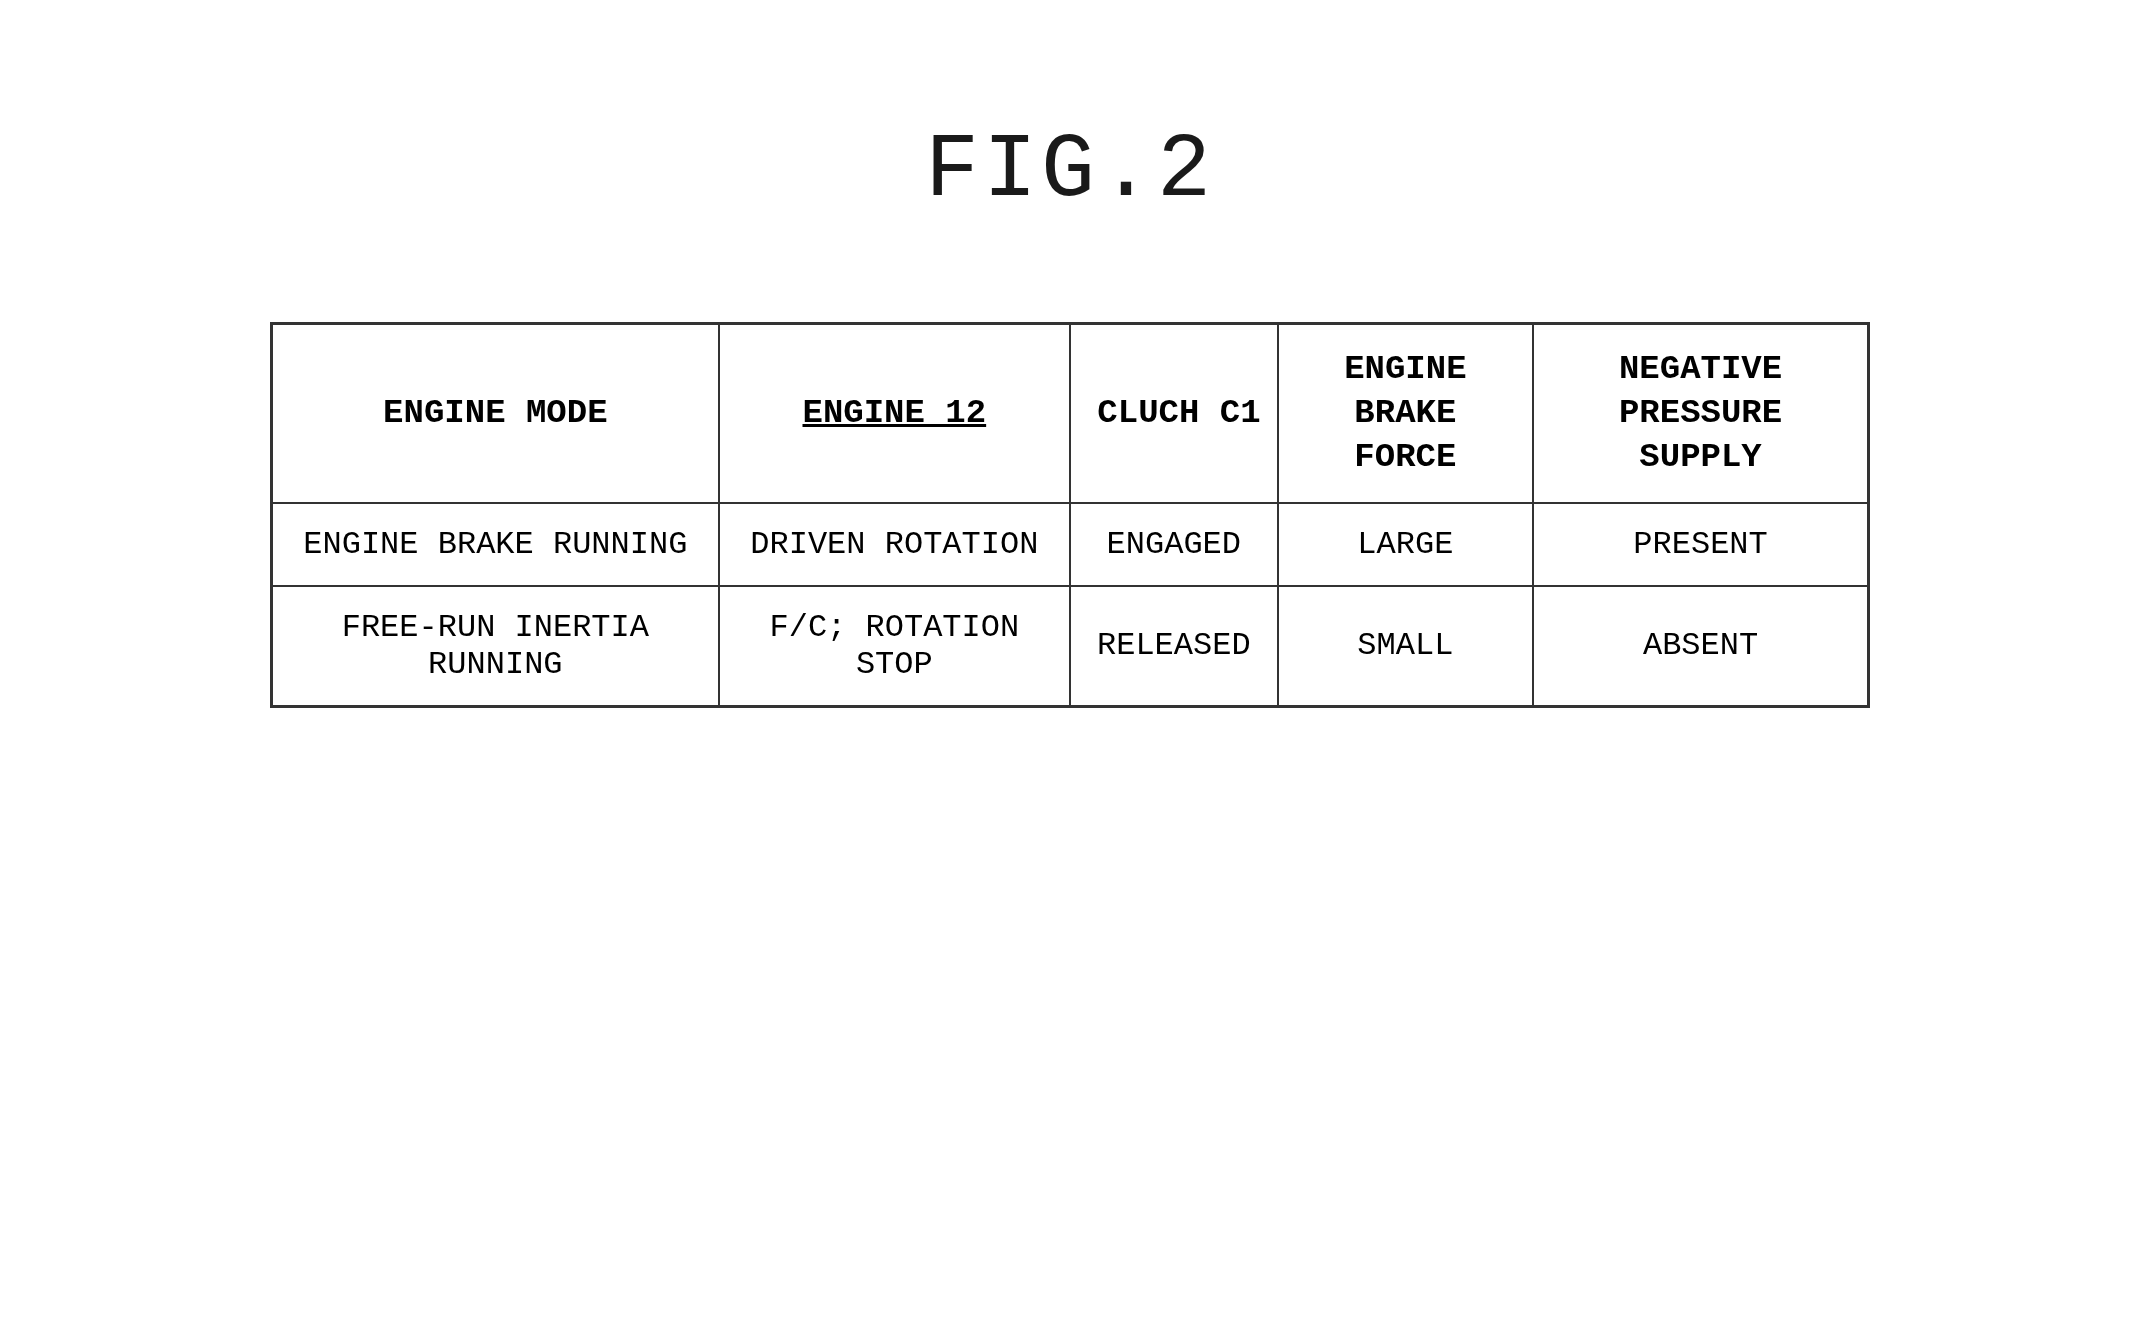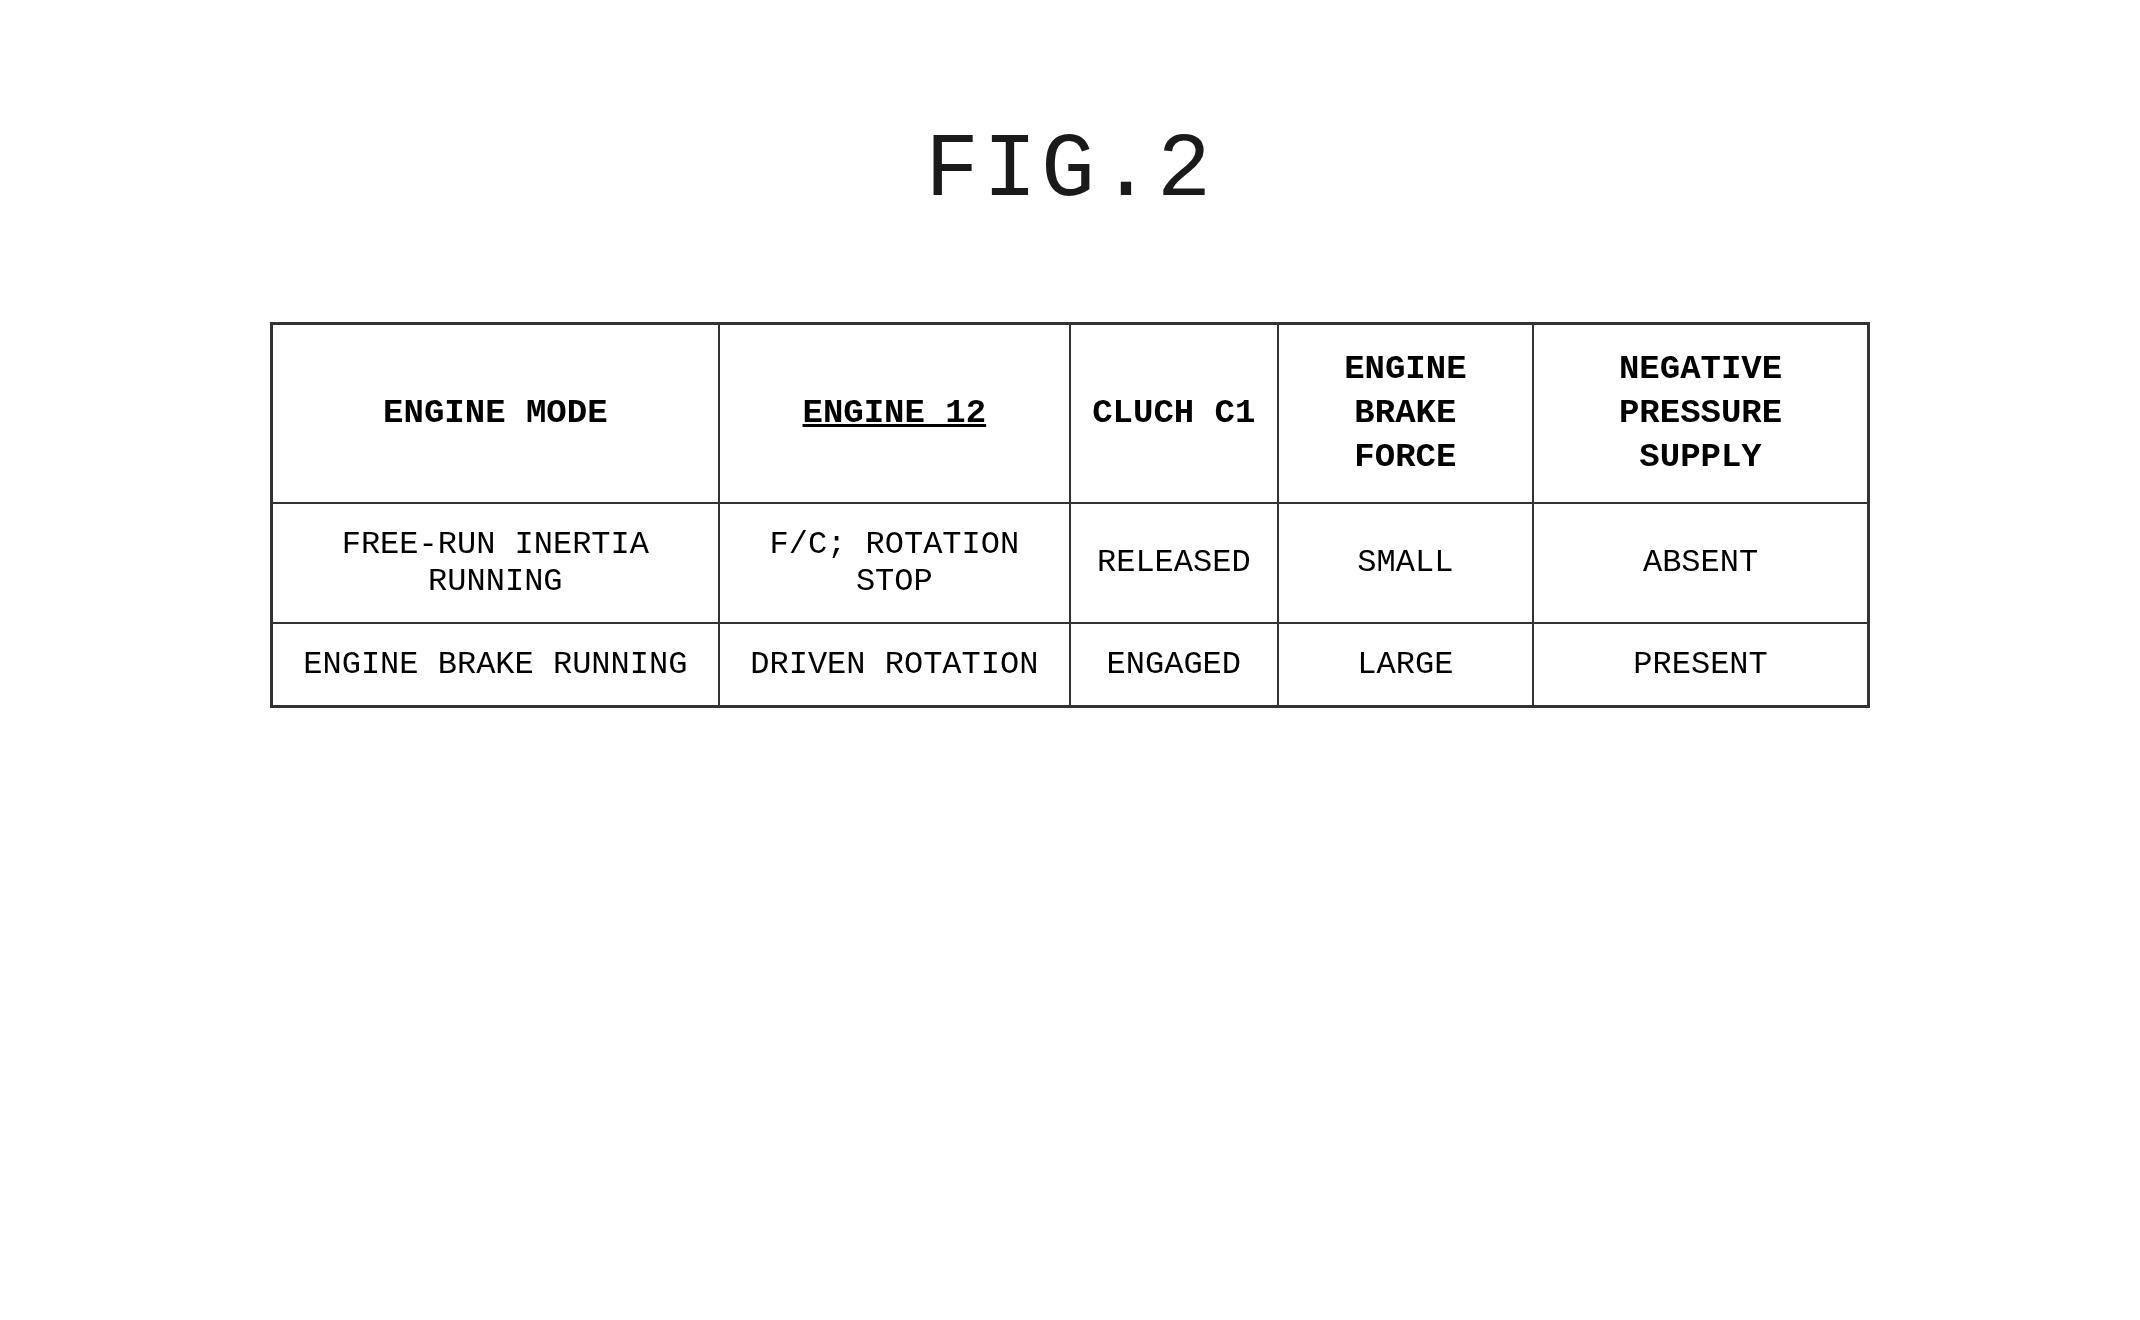--- a/index.html
+++ b/index.html
@@ -63,20 +63,21 @@
       width: 28%;
     }
 
     .col-engine {
       width: 22%;
       text-decoration: underline;
     }
 
     .col-clutch {
       width: 13%;
+      text-align: right;
     }
 
     .col-brake-force {
       width: 16%;
     }
 
     .col-pressure {
       width: 21%;
     }
   </style>
@@ -91,28 +92,28 @@
       <tr>
         <th class="col-running-mode">ENGINE MODE</th>
         <th class="col-engine">ENGINE 12</th>
         <th class="col-clutch">CLUCH C1</th>
         <th class="col-brake-force">ENGINE BRAKE<br>FORCE</th>
         <th class="col-pressure">NEGATIVE<br>PRESSURE<br>SUPPLY</th>
       </tr>
     </thead>
     <tbody>
       <tr>
+        <td>ENGINE BRAKE RUNNING</td>
+        <td>DRIVEN ROTATION</td>
+        <td>ENGAGED</td>
+        <td>LARGE</td>
+        <td>PRESENT</td>
+      </tr>
+      <tr>
         <td>FREE-RUN INERTIA RUNNING</td>
         <td>F/C; ROTATION STOP</td>
         <td>RELEASED</td>
         <td>SMALL</td>
         <td>ABSENT</td>
       </tr>
-      <tr>
-        <td>ENGINE BRAKE RUNNING</td>
-        <td>DRIVEN ROTATION</td>
-        <td>ENGAGED</td>
-        <td>LARGE</td>
-        <td>PRESENT</td>
-      </tr>
     </tbody>
   </table>
 </div>
 
 </body></html>

